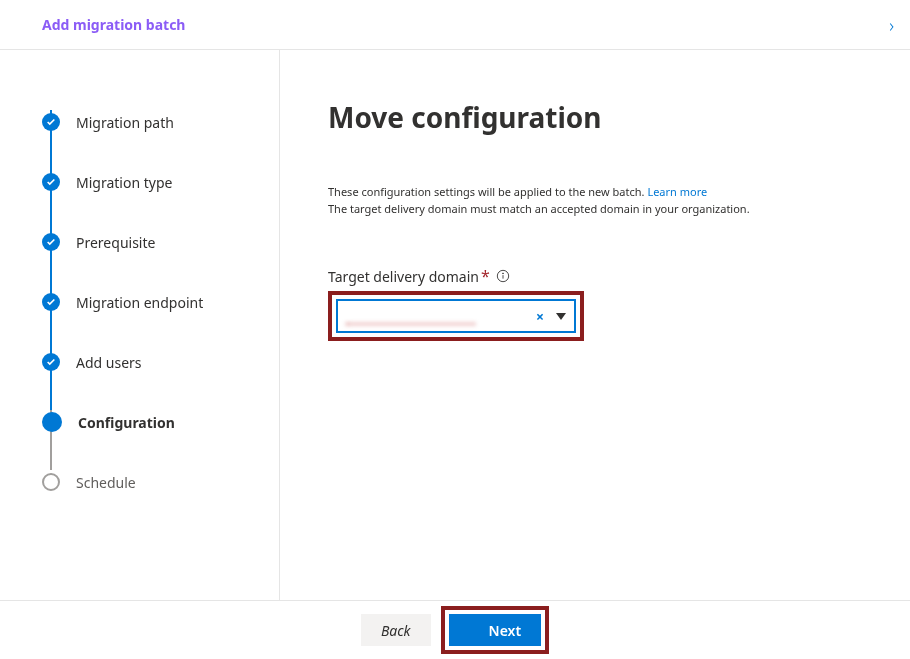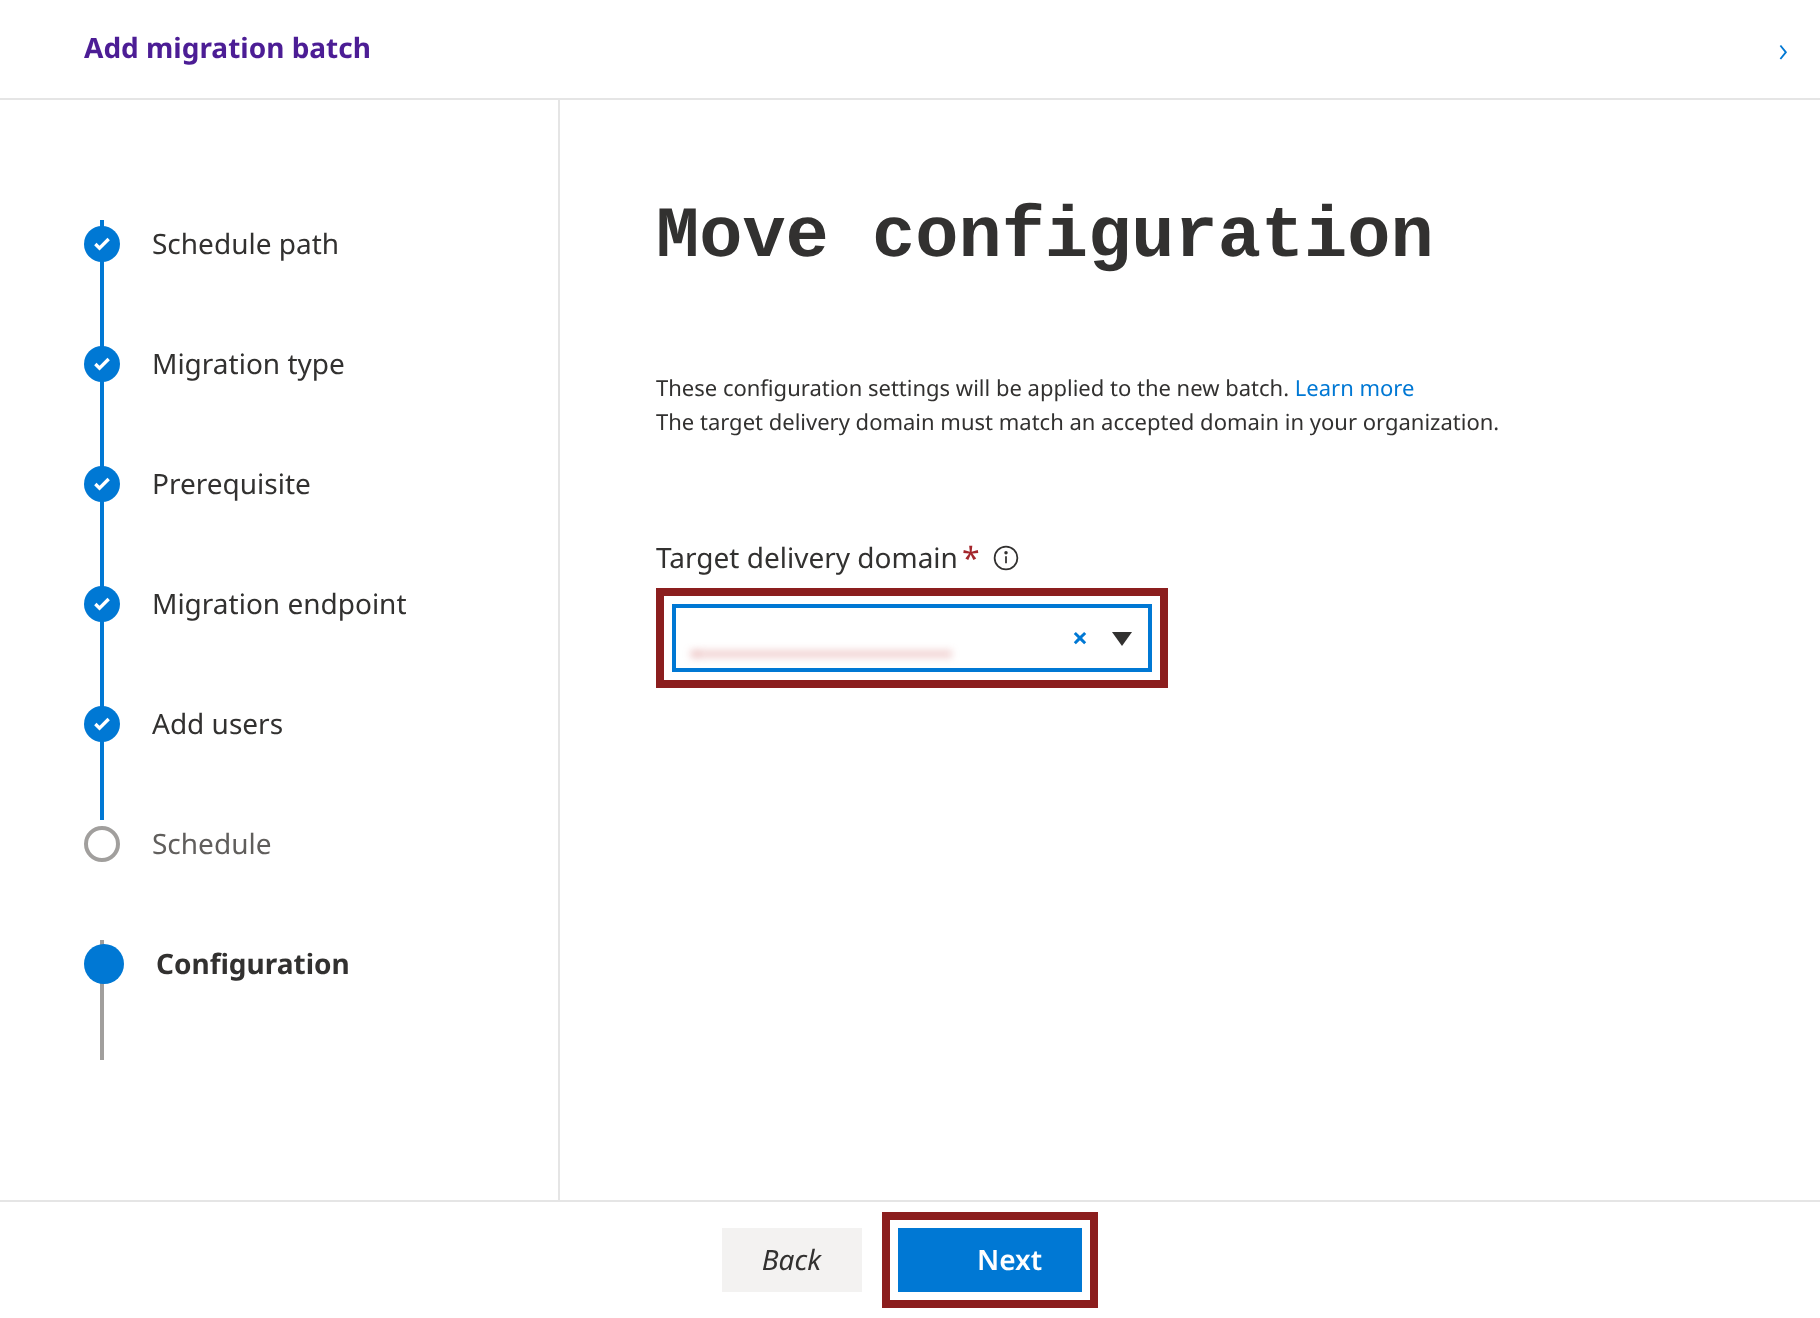--- a/index.html
+++ b/index.html
@@ -1,39 +1,39 @@
 <!DOCTYPE html>
 <html><head>
   <meta charset="utf-8">
   <style>
     * { box-sizing: border-box; margin: 0; padding: 0; font-family: 'Segoe UI', system-ui, sans-serif; }
     body { width: 910px; height: 659px; background: #fff; position: relative; overflow: hidden; }
 
     .header { height: 50px; border-bottom: 1px solid #e5e5e5; display: flex; align-items: center; padding: 0 16px 0 42px; justify-content: space-between; }
-    .header-title { font-size: 14px; font-weight: 700; color: #4c1d95; }
+    .header-title { font-size: 14px; font-weight: 700; color: #8b5cf6; }
     .header-chevron { color: #0078d4; font-size: 18px; font-weight: 300; }
 
     .body { display: flex; height: 550px; }
 
     .sidebar { width: 280px; padding: 42px 16px 16px 42px; border-right: 1px solid #e5e5e5; }
     .step-list { list-style: none; }
     .step-item { display: flex; align-items: center; position: relative; height: 60px; }
     .step-indicator { width: 18px; height: 18px; border-radius: 50%; display: flex; align-items: center; justify-content: center; flex-shrink: 0; margin-right: 16px; z-index: 1; }
     .step-indicator.done { background: #0078d4; }
     .step-indicator.done svg { width: 10px; height: 10px; fill: #fff; }
     .step-indicator.current { background: #0078d4; width: 20px; height: 20px; }
     .step-indicator.pending { border: 2px solid #a19f9d; background: #fff; }
     .step-connector { position: absolute; left: 8px; top: 18px; bottom: -18px; width: 2px; background: #0078d4; z-index: 0; }
     .step-connector.future { background: #a19f9d; }
     .step-label { font-size: 14px; color: #323130; }
     .step-label.current { font-weight: 700; }
     .step-label.pending { color: #605e5c; }
 
     .content { flex: 1; padding: 48px 40px 40px 48px; }
-    .content-title { font-size: 36px; font-weight: 700; color: #323130; margin-bottom: 48px; font-family: Liberation Mono, monospace; }
+    .content-title { font-size: 28px; font-weight: 700; color: #323130; margin-bottom: 48px; }
     .content-desc { font-size: 11px; color: #323130; line-height: 1.5; }
     .content-desc a { color: #0078d4; text-decoration: none; }
 
     .field-wrap { margin-top: 48px; }
     .field-label-row { display: flex; align-items: center; margin-bottom: 4px; }
     .field-label { font-size: 14px; color: #323130; }
     .required-star { color: #a4262c; margin-left: 2px; }
     .info-icon-wrap { margin-left: 6px; display: inline-flex; }
     .info-icon-wrap svg { width: 14px; height: 14px; fill: none; stroke: #323130; stroke-width: 1; }
 
@@ -61,21 +61,21 @@
 <div class="body">
   <nav class="sidebar">
     <ul class="step-list">
       <li class="step-item">
         <div class="step-connector"></div>
         <div class="step-indicator done">
           <svg viewBox="0 0 12 12">
               <path d="M10 3L4.5 8.5L2 6" stroke="#fff" stroke-width="2" fill="none"></path>
             </svg>
         </div>
-        <span class="step-label">Schedule path</span>
+        <span class="step-label">Migration path</span>
       </li>
       <li class="step-item">
         <div class="step-connector"></div>
         <div class="step-indicator done">
           <svg viewBox="0 0 12 12">
               <path d="M10 3L4.5 8.5L2 6" stroke="#fff" stroke-width="2" fill="none"></path>
             </svg>
         </div>
         <span class="step-label">Migration type</span>
       </li>
@@ -100,27 +100,27 @@
       <li class="step-item">
         <div class="step-connector"></div>
         <div class="step-indicator done">
           <svg viewBox="0 0 12 12">
               <path d="M10 3L4.5 8.5L2 6" stroke="#fff" stroke-width="2" fill="none"></path>
             </svg>
         </div>
         <span class="step-label">Add users</span>
       </li>
       <li class="step-item">
-        <div class="step-indicator pending"></div>
-        <span class="step-label pending">Schedule</span>
-      </li>
-      <li class="step-item">
         <div class="step-connector future"></div>
         <div class="step-indicator current"></div>
         <span class="step-label current">Configuration</span>
+      </li>
+      <li class="step-item">
+        <div class="step-indicator pending"></div>
+        <span class="step-label pending">Schedule</span>
       </li>
     </ul>
   </nav>
 
   <main class="content">
     <h1 class="content-title">Move configuration</h1>
     <p class="content-desc">
       <span>These configuration settings will be applied to the new batch. </span><a href="#">Learn more</a><br>
       <span>The target delivery domain must match an accepted domain in your organization.</span>
     </p>

